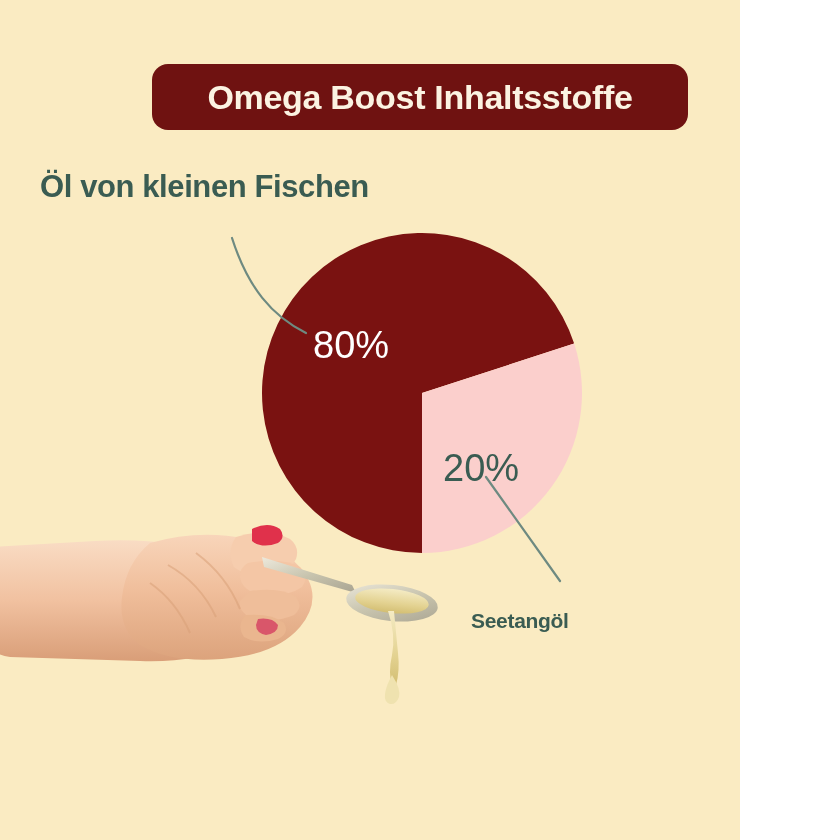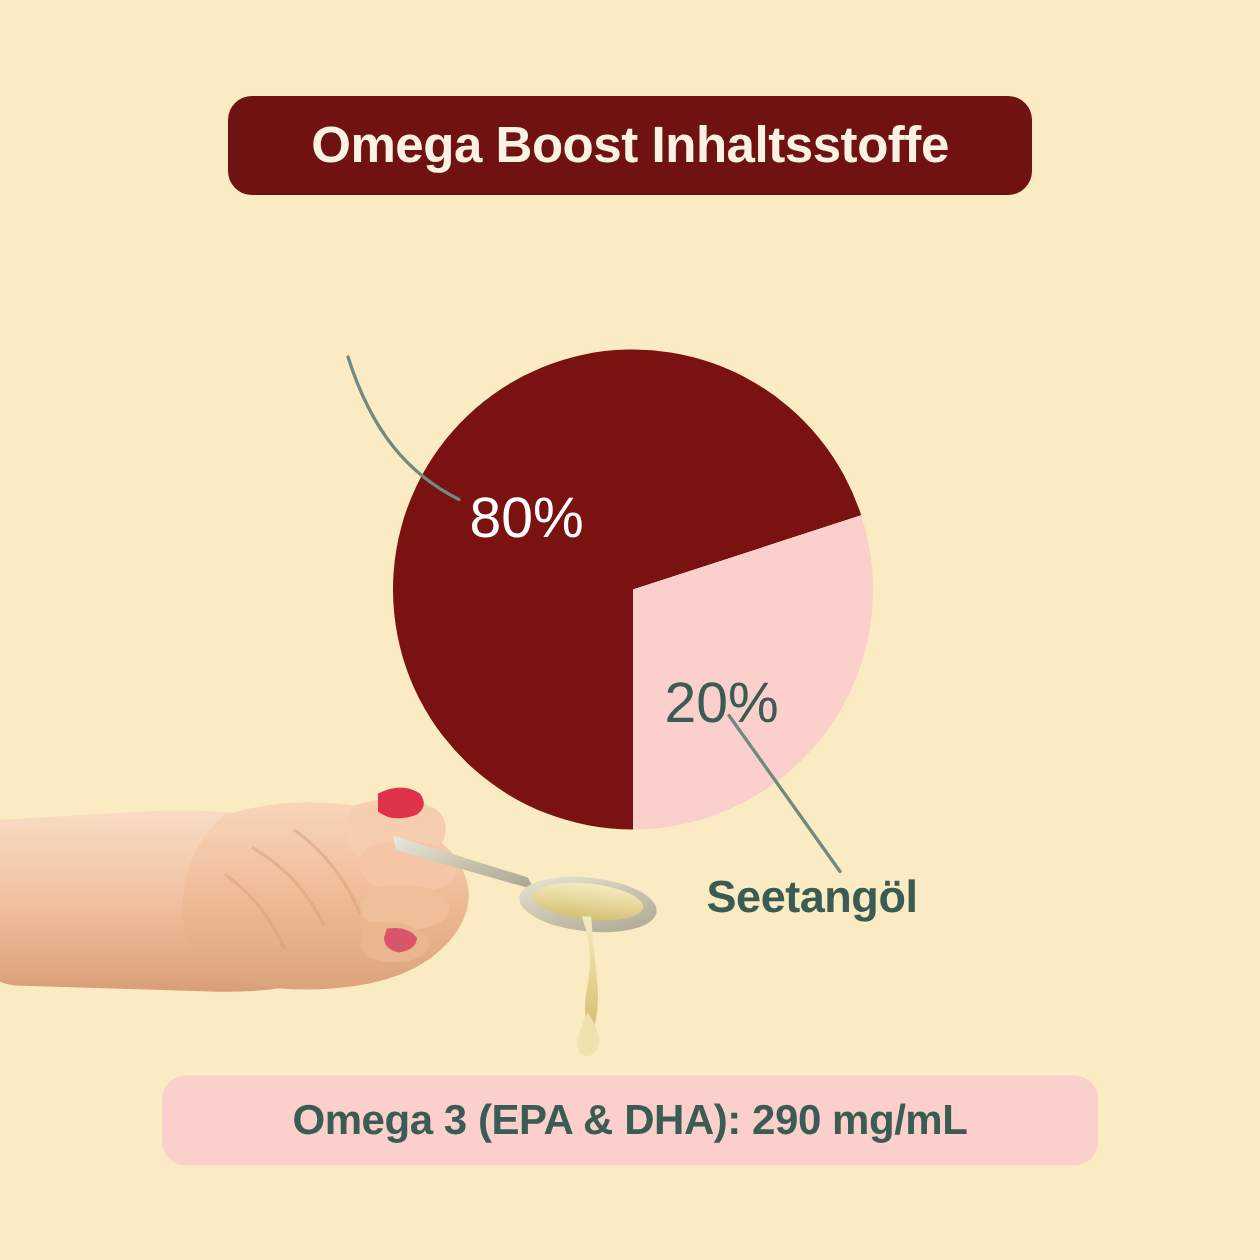--- a/index.html
+++ b/index.html
@@ -7,21 +7,21 @@
     padding: 0;
   }
   body {
     width: 840px;
     height: 840px;
     overflow: hidden;
     font-family: "Liberation Sans", sans-serif;
   }
   #stage {
     position: relative;
-    width: 840px;
+    width: 740px;
     height: 840px;
     background: #FAEBC2;
     overflow: hidden;
   }
 
   
   #title-banner {
     position: absolute;
     left: 152px;
     top: 64px;
@@ -64,23 +64,23 @@
     letter-spacing: -0.2px;
     line-height: 1.35;
     margin-top: 2px;
     white-space: nowrap;
   }
 
   
   #seaweed-label {
     position: absolute;
     left: 471px;
-    top: 582px;
-    color: #3A5C52;
-    font-size: 30px;
+    top: 609px;
+    color: #3A5C52;
+    font-size: 21px;
     font-weight: bold;
     letter-spacing: -0.3px;
     white-space: nowrap;
   }
 
   
   #pie-svg {
     position: absolute;
     left: 0;
     top: 0;
@@ -127,20 +127,21 @@
 </head>
 <body>
 
 <div id="stage">
 
   <div id="title-banner">
     <div id="title-text">Omega Boost Inhaltsstoffe</div>
   </div>
 
   <div id="fish-label">
+    <div id="fish-label-main">Öl von kleinen Fischen</div>
   </div>
 
   <div id="seaweed-label">Seetangöl</div>
 
   <div id="hand-layer">
     <svg width="460" height="215" viewBox="0 0 460 215">
       <defs>
         <linearGradient id="skinGrad" x1="0" y1="0" x2="0" y2="1">
           <stop offset="0%" stop-color="#F8D5BA"></stop>
           <stop offset="45%" stop-color="#F0BE9B"></stop>
@@ -208,17 +209,14 @@
     <path d="M 422 393 L 574.16 343.54 A 160 160 0 0 1 422 553 Z" fill="#FBCFCC"></path>
 
     <path d="M 232 238 C 248 288 272 316 306 333" stroke="#6E8A81" stroke-width="2.2" fill="none" stroke-linecap="round"></path>
 
     <line x1="486" y1="477" x2="560" y2="581" stroke="#6E8A81" stroke-width="2.2" stroke-linecap="round"></line>
 
     <text class="slice-value" x="313" y="358" fill="#FFFFFF">80%</text>
     <text class="slice-value" x="443" y="481" fill="#3A5C52">20%</text>
   </svg>
 
-  <div id="footer-banner">
-    <div id="footer-text">Omega 3 (EPA &amp; DHA): 290 mg/mL</div>
-  </div>
 
 </div>
 
 </body></html>

